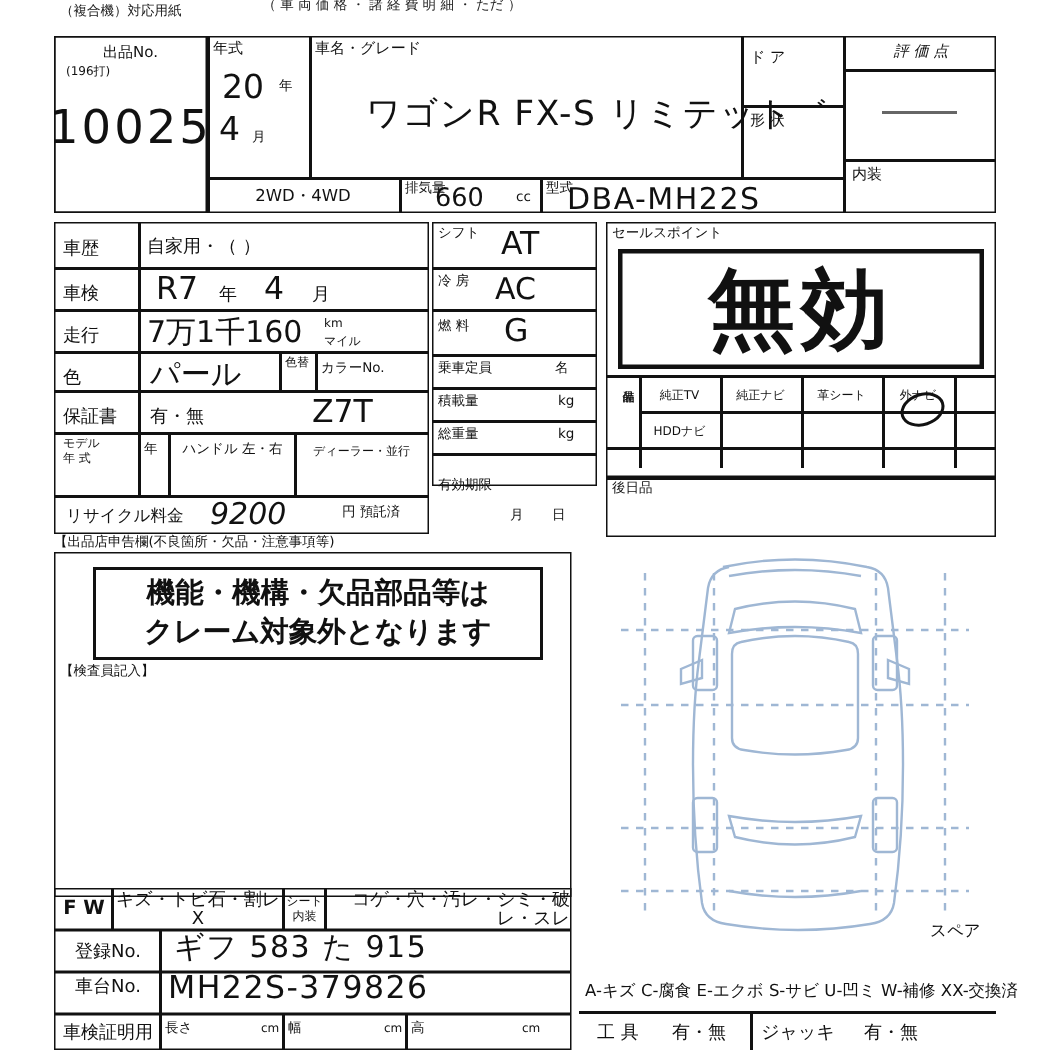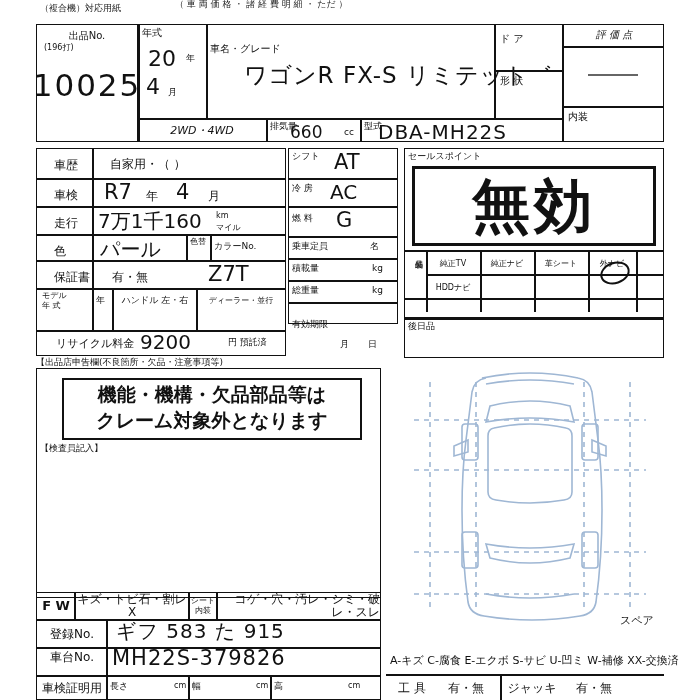--- a/index.html
+++ b/index.html
@@ -5,21 +5,21 @@
   html,body{margin:0;padding:0;background:#fff;}
   body{width:700px;height:700px;position:relative;font-family:"DejaVu Sans","Liberation Sans",sans-serif;color:#111;overflow:hidden;}
   .sheet{position:absolute;left:0;top:0;width:700px;height:700px;}
   .abs{position:absolute;box-sizing:border-box;}
   .bx{border:1.5px solid #111;}
   .lbl{font-size:10px;line-height:1.05;}
   .lbl9{font-size:9px;line-height:1.05;}
   .lbl8{font-size:8px;line-height:1.05;}
   .hand{font-family:"DejaVu Sans","Liberation Sans",sans-serif;color:#111;font-weight:500;}
   .ctr{display:flex;align-items:center;justify-content:center;text-align:center;}
-  .lft{display:flex;align-items:center;margin-left:12px;}
+  .lft{display:flex;align-items:center;}
   .vline{position:absolute;background:#111;width:1.5px;}
   .hline{position:absolute;background:#111;height:1.5px;}
   .top-noise{position:absolute;left:0;top:0;width:700px;height:20px;overflow:hidden;font-size:11px;color:#222;}
   .big-stamp{font-size:58px;font-weight:bold;letter-spacing:4px;}
   .rot{writing-mode:vertical-rl;text-orientation:upright;}
   .carimg{position:absolute;}
   .carimg svg{display:block;}
 </style>
 </head>
 <body>
@@ -39,37 +39,37 @@
   <div class="abs hand ctr" style="left:38px;top:60px;width:98px;height:50px;font-size:31px;letter-spacing:2px;">10025</div>
 
   <div class="vline" style="left:138px;top:24px;height:118px;"></div>
   <div class="abs lbl" style="left:142px;top:28px;">年式</div>
   <div class="abs hand" style="left:148px;top:46px;font-size:22px;">20</div>
   <div class="abs lbl9" style="left:186px;top:54px;">年</div>
   <div class="abs hand" style="left:146px;top:74px;font-size:22px;">4</div>
   <div class="abs lbl9" style="left:168px;top:88px;">月</div>
   <div class="vline" style="left:206px;top:24px;height:94px;"></div>
 
-  <div class="abs lbl" style="left:210px;top:44px;text-align:right;">車名・グレード</div>
+  <div class="abs lbl" style="left:210px;top:28px;text-align:right;">車名・グレード</div>
   <div class="abs hand" style="left:244px;top:60px;font-size:23px;letter-spacing:1px;">ワゴンR  FX-S リミテット゛</div>
   <div class="vline" style="left:494px;top:24px;height:94px;"></div>
 
   <div class="abs lbl" style="left:500px;top:34px;">ド ア</div>
   <div class="hline" style="left:494px;top:70px;width:68px;"></div>
   <div class="abs lbl" style="left:500px;top:76px;">形 状</div>
   <div class="vline" style="left:562px;top:24px;height:118px;"></div>
 
   <div class="abs lbl ctr" style="left:566px;top:28px;width:96px;height:14px;font-style:italic;">評 価 点</div>
   <div class="hline" style="left:562px;top:46px;width:102px;"></div>
   <div class="abs" style="left:588px;top:74px;width:50px;height:2px;background:#666;"></div>
   <div class="hline" style="left:562px;top:106px;width:102px;"></div>
   <div class="abs lbl" style="left:568px;top:112px;">内装</div>
 
   <div class="hline" style="left:138px;top:118px;width:424px;"></div>
-  <div class="abs lbl ctr" style="left:140px;top:120px;width:124px;height:22px;font-size:11px;font-style:italic;">2WD・4WD</div>
+  <div class="abs lbl ctr" style="left:140px;top:120px;width:124px;height:22px;font-size:11px;">2WD・4WD</div>
   <div class="vline" style="left:266px;top:118px;height:24px;"></div>
   <div class="abs lbl9" style="left:270px;top:122px;">排気量</div>
   <div class="abs hand" style="left:290px;top:122px;font-size:17px;">660</div>
   <div class="abs lbl9" style="left:344px;top:128px;">cc</div>
   <div class="vline" style="left:360px;top:118px;height:24px;"></div>
   <div class="abs lbl9" style="left:364px;top:122px;">型式</div>
   <div class="abs hand" style="left:378px;top:120px;font-size:20px;letter-spacing:1px;">DBA-MH22S</div>
 
   <div class="abs bx" style="left:36px;top:148px;width:250px;height:208px;"></div>
 
@@ -107,21 +107,21 @@
   <div class="abs lbl8" style="left:42px;top:291px;width:44px;line-height:1.2;white-space:pre;">モデル
 年 式</div>
   <div class="abs lbl9" style="left:96px;top:296px;">年</div>
   <div class="vline" style="left:112px;top:288px;height:42px;"></div>
   <div class="abs lbl9 ctr" style="left:114px;top:290px;width:82px;height:22px;">ハンドル 左・右</div>
   <div class="vline" style="left:196px;top:288px;height:42px;"></div>
   <div class="abs lbl8 ctr" style="left:198px;top:290px;width:86px;height:22px;">ディーラー・並行</div>
   <div class="hline" style="left:36px;top:330px;width:250px;"></div>
 
   <div class="abs lbl lft" style="left:44px;top:334px;height:20px;font-size:11px;">リサイクル料金</div>
-  <div class="abs hand" style="left:140px;top:330px;font-size:20px;">9200</div>
+  <div class="abs hand" style="left:140px;top:330px;font-size:20px;font-style:italic;">9200</div>
   <div class="abs lbl9" style="left:228px;top:338px;">円 預託済</div>
 
   <div class="abs bx" style="left:288px;top:148px;width:110px;height:176px;"></div>
   <div class="abs lbl9" style="left:292px;top:152px;">シフト</div>
   <div class="abs hand" style="left:334px;top:150px;font-size:21px;">AT</div>
   <div class="hline" style="left:288px;top:178px;width:110px;"></div>
   <div class="abs lbl9" style="left:292px;top:184px;">冷 房</div>
   <div class="abs hand" style="left:330px;top:180px;font-size:20px;">AC</div>
   <div class="hline" style="left:288px;top:206px;width:110px;"></div>
   <div class="abs lbl9" style="left:292px;top:214px;">燃 料</div>

